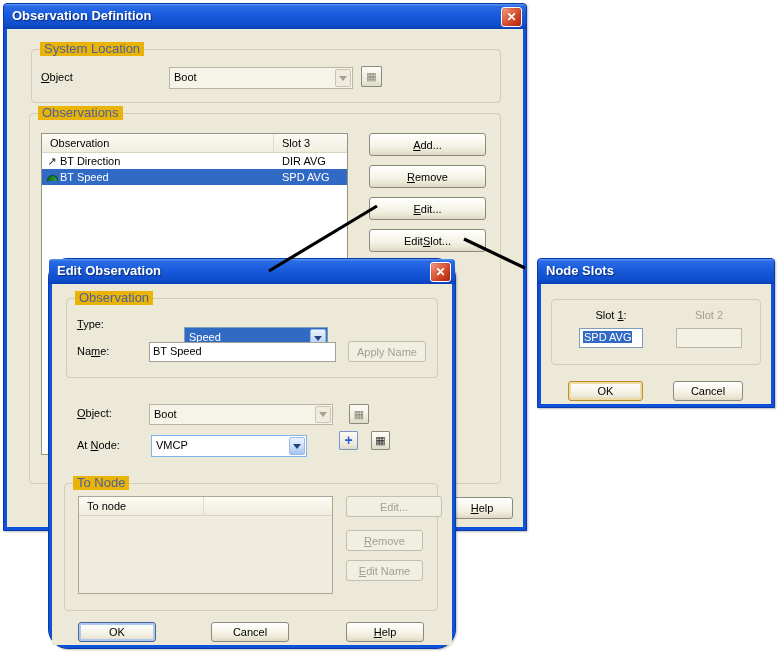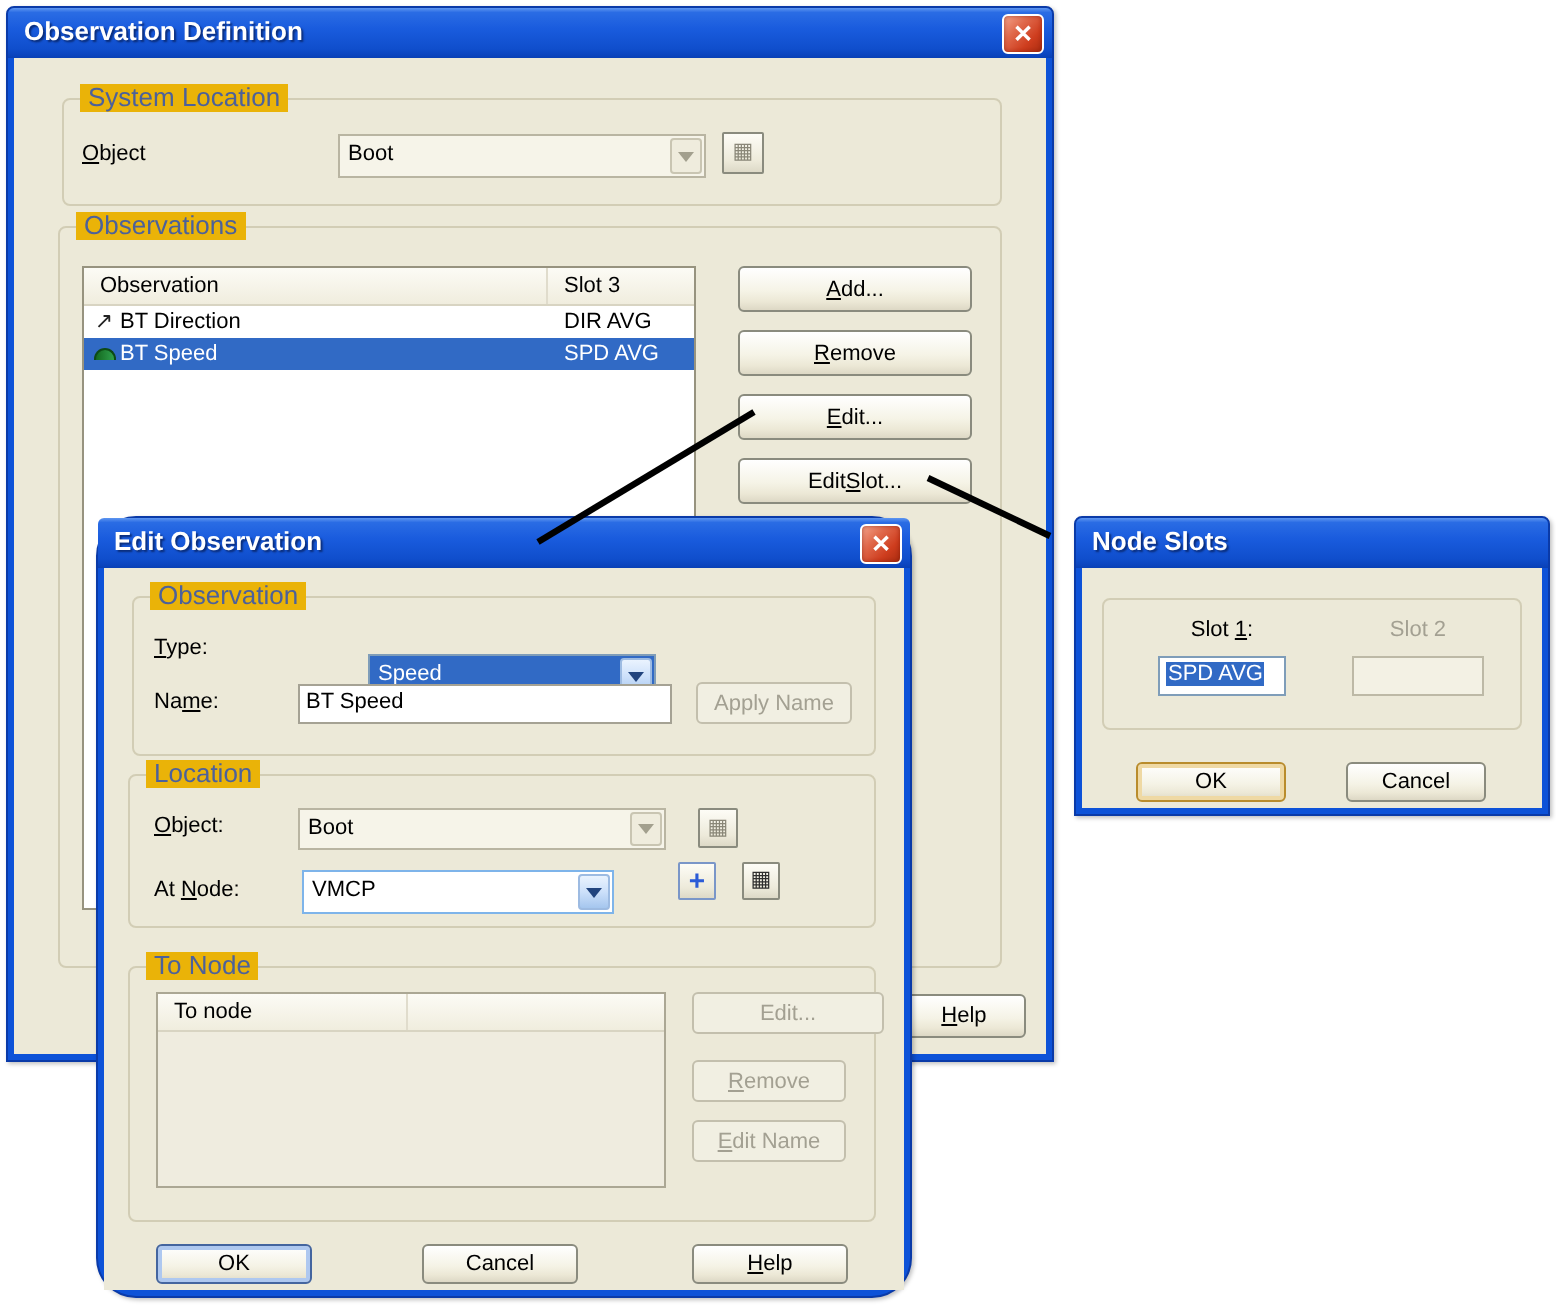--- a/index.html
+++ b/index.html
@@ -161,23 +161,20 @@
       <span class="arrowbtn">
           <span class="tri"></span>
         </span>
     </div>
     <span class="lbl" style="left:25px; top:61px;">Na<u>m</u>e:</span>
     <div class="textbox" style="left:97px; top:58px; width:187px; height:20px; border-color:#A5A294;">
       <span>BT Speed</span>
     </div>
     <div class="btn dis" style="left:296px; top:57px; width:78px; height:21px;">Apply Name</div>
 
-    <div class="group" style="left:12px; top:103px; width:374px; height:77px;">
-      <span class="grouplabel">Location</span>
-    </div>
     <span class="lbl" style="left:25px; top:123px;"><u>O</u>bject:</span>
     <div class="combo dis" style="left:97px; top:120px; width:184px; height:21px;">
       <span class="ctext">Boot</span>
       <span class="arrowbtn">
           <span class="tri"></span>
         </span>
     </div>
     <div class="iconbtn" style="left:297px; top:120px; width:20px; height:20px;">
       <span class="gridglyph">▦</span>
     </div>

